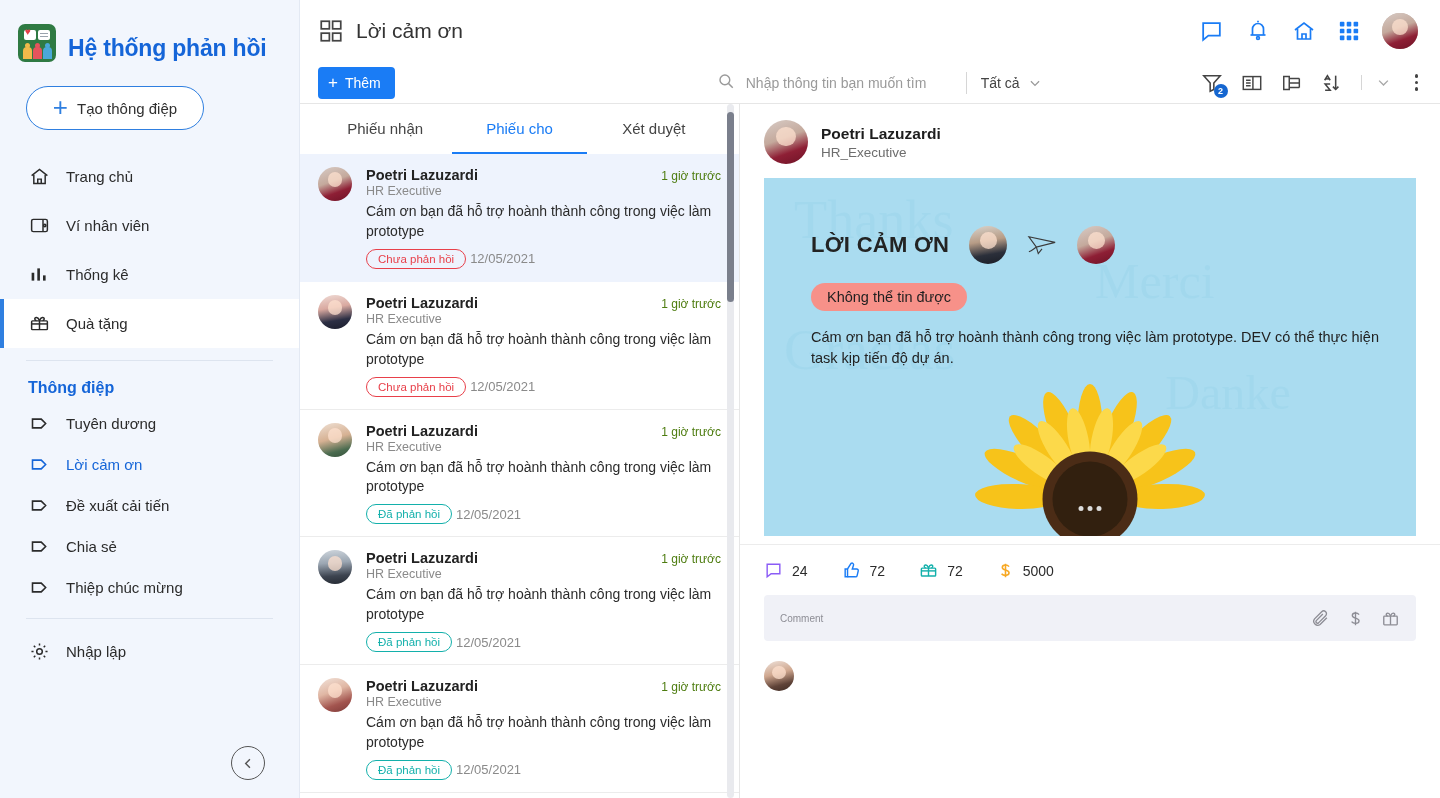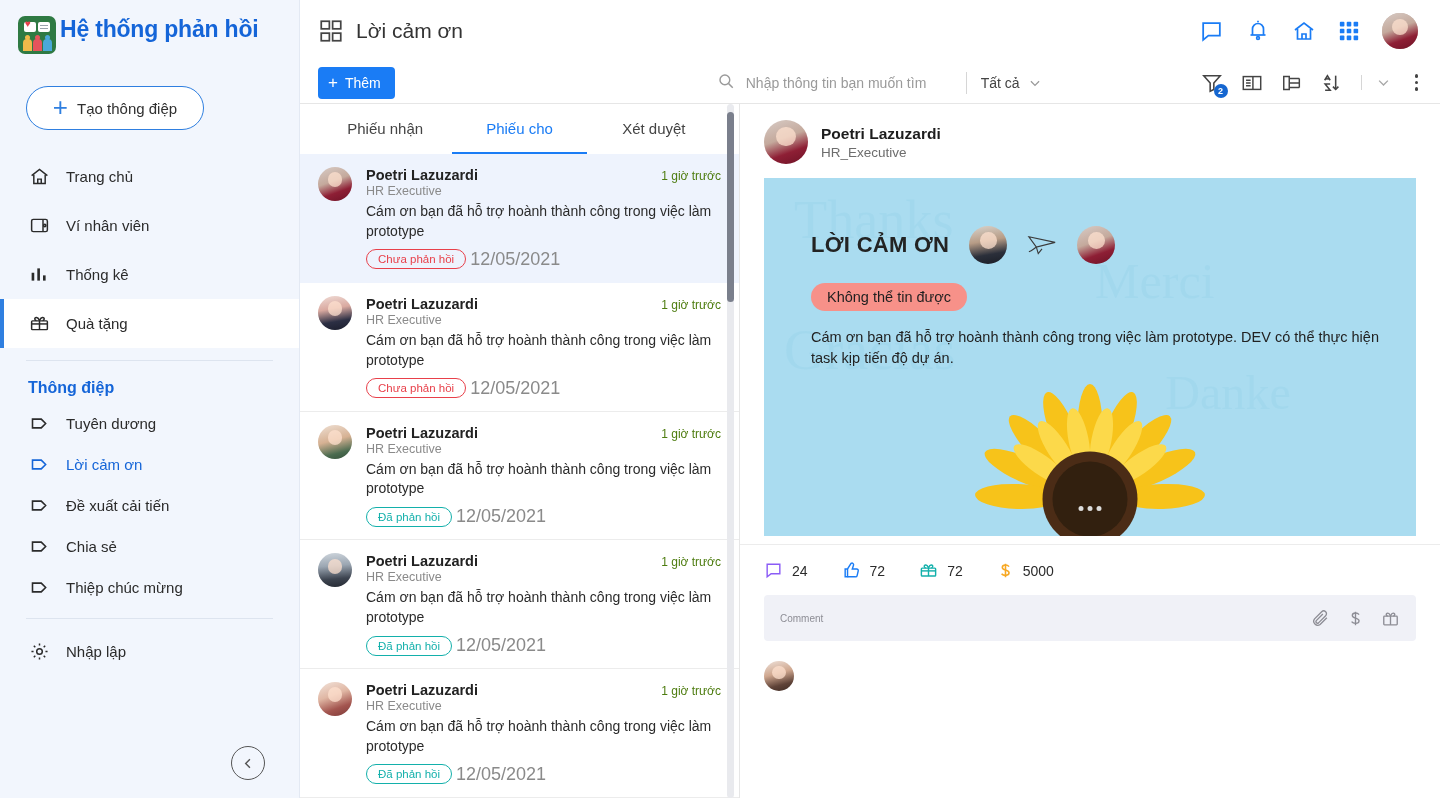--- a/index.html
+++ b/index.html
@@ -9,21 +9,21 @@
     background: #ffffff; overflow: hidden;
   }
   .app { display: flex; width: 1440px; height: 798px; }
 
   
   .sidebar {
     width: 300px; height: 798px; background: #f2f6fd;
     border-right: 1px solid #e3e9f3;
     position: relative; flex: 0 0 300px;
   }
-  .brand { display: flex; align-items: flex-start; gap: 4px; padding: 16px 0 0 18px; height: 62px; }
+  .brand { display: flex; align-items: flex-end; gap: 12px; padding: 16px 0 0 18px; height: 62px; }
   .brand-logo {
     width: 38px; height: 38px; border-radius: 7px;
     background: #2f7a43; position: relative; flex: 0 0 38px;
     overflow: hidden;
   }
   .bl-heart { position: absolute; left: 6px; top: 6px; width: 12px; height: 10px; background: #fff; border-radius: 2px; }
   .bl-heart::after { content: "♥"; position: absolute; left: 1px; top: -4px; font-size: 10px; color: #e5404a; line-height: 12px; }
   .bl-bub { position: absolute; left: 20px; top: 6px; width: 12px; height: 10px; background: #fff; border-radius: 2px; }
   .bl-bub i { position: absolute; left: 2px; display: block; height: 1px; background: #9aa3ad; width: 8px; }
   .bl-bub i:nth-child(1){ top: 3px; } .bl-bub i:nth-child(2){ top: 6px; }
@@ -124,21 +124,21 @@
   .li-body { flex: 1; min-width: 0; }
   .li-top { display: flex; align-items: baseline; }
   .li-name { font-size: 14.5px; font-weight: bold; color: #222; }
   .li-time { margin-left: auto; font-size: 12px; color: #4d7c0f; text-align: center; }
   .li-role { font-size: 12.5px; color: #8a8a8a; margin-top: 1px; }
   .li-msg { font-size: 14px; color: #2b2b2b; line-height: 1.42; margin-top: 4px; }
   .li-meta { display: flex; align-items: center; gap: 4px; margin-top: 7px; }
   .pill { font-size: 11.5px; padding: 3px 11px; border-radius: 11px; border: 1px solid; }
   .pill.pending { color: #e8404a; border-color: #e8404a; }
   .pill.done { color: #13b0ab; border-color: #13b0ab; }
-  .li-date { font-size: 18px; color: #8a8a8a; }
+  .li-date { font-size: 13px; color: #8a8a8a; }
 
   .sbar-track { position: absolute; right: 5px; top: 0; bottom: 0; width: 7px; background: #e9eaee; border-radius: 4px; }
   .sbar-thumb { position: absolute; left: 0; top: 8px; width: 7px; height: 190px; background: #7a7f8c; border-radius: 4px; }
 
   
   .detail { flex: 1; min-width: 0; display: flex; flex-direction: column; background: #fff; }
   .d-head { display: flex; align-items: center; gap: 13px; padding: 16px 24px 14px 24px; }
   .d-av { width: 44px; height: 44px; border-radius: 50%; overflow: hidden; flex: 0 0 44px; position: relative; }
   .d-name { font-size: 15.5px; font-weight: bold; color: #1d1d1d; }
   .d-role { font-size: 13.5px; color: #6d6d6d; margin-top: 2px; }

